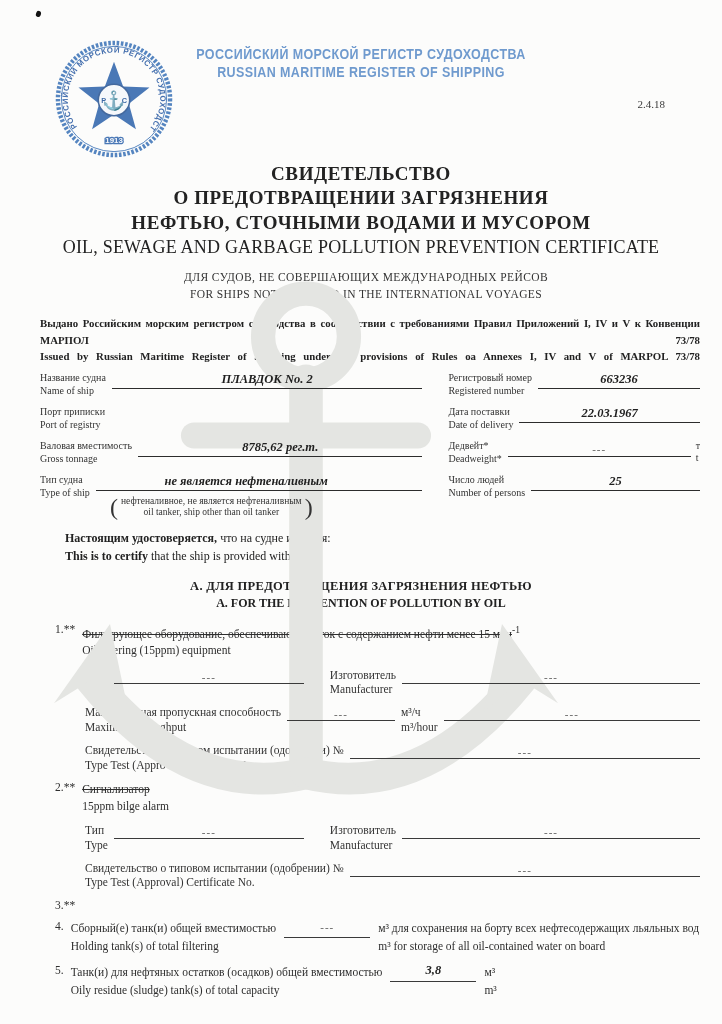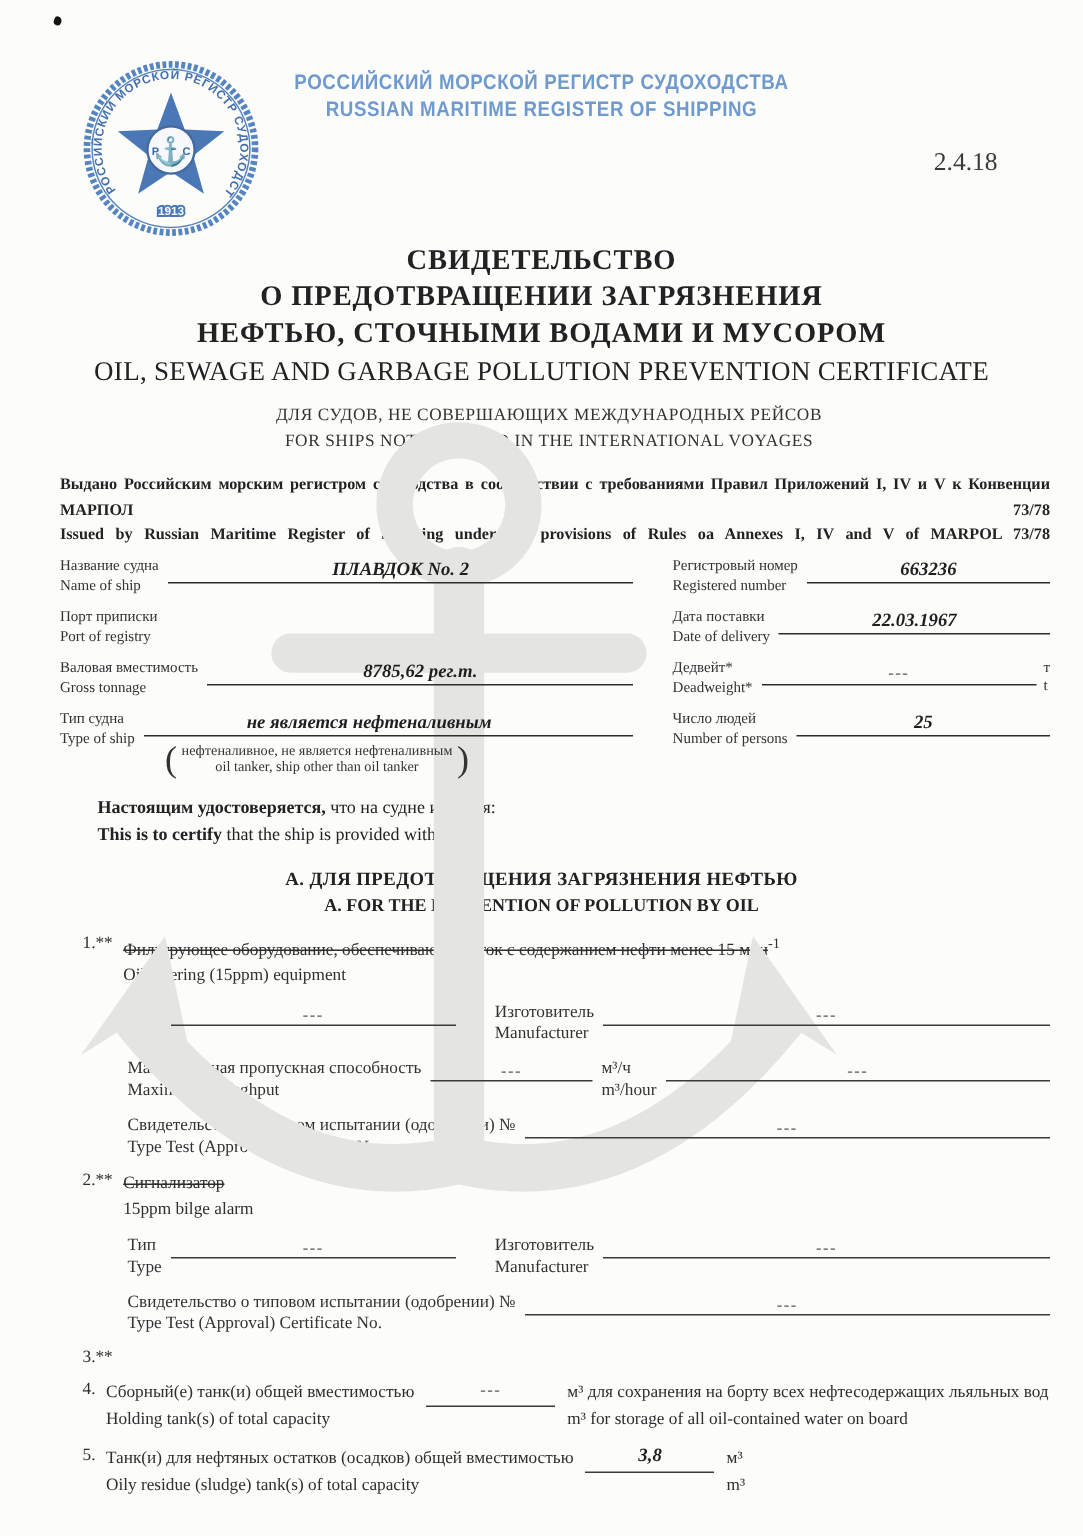--- a/index.html
+++ b/index.html
@@ -11,21 +11,21 @@
   }
   .speck{position:absolute;left:36px;top:11px;width:5px;height:6px;background:#141414;border-radius:40% 60% 50% 50%;transform:rotate(20deg);}
   .watermark{position:absolute;left:40px;top:258px;pointer-events:none;}
 
   
   .header{position:relative;height:162px;}
   .logo{position:absolute;left:55px;top:40px;}
   .org{position:absolute;left:0;right:0;top:46px;text-align:center;
        font-family:"Liberation Sans", sans-serif;font-weight:bold;color:#6f9ace;}
   .org div{font-size:12.5px;line-height:1.45;letter-spacing:0.4px;transform:scaleY(1.12);}
-  .ref{position:absolute;right:57px;top:98px;font-size:17px;color:#3a3a3a;}
+  .ref{position:absolute;right:57px;top:98px;font-size:11px;color:#3a3a3a;}
 
   
   .title{ text-align:center;line-height:1.28;color:#222;}
   .title .ru{font-size:19px;font-weight:bold;letter-spacing:0.6px;}
   .title .en{font-size:18px;font-weight:normal;letter-spacing:0.2px;margin-top:1px;}
   .scope{ text-align:center;margin-top:10px;line-height:1.5;color:#333;padding-left:10px;}
   .scope div{font-size:11.5px;letter-spacing:0.4px;}
 
   
   .issued{margin:12px 22px 0 40px;color:#222;}
@@ -340,21 +340,21 @@
 
     <div class="item">
       <div class="ihead">
         <span class="inum">4.</span>
         <div class="item-grid" style="margin-left:0;">
           <span>Сборный(е) танк(и) общей вместимостью</span>
           <span class="gline">
               <span class="fval dash">---</span>
             </span>
           <span>м³ для сохранения на борту всех нефтесодержащих льяльных вод</span>
-          <span>Holding tank(s) of total capacity</span>
+          <span>Holding tank(s) of total filtering</span>
           <span></span>
           <span>m³ for storage of all oil-contained water on board</span>
         </div>
       </div>
     </div>
 
     <div class="item">
       <div class="ihead">
         <span class="inum">5.</span>
         <div class="item-grid" style="margin-left:0;">

